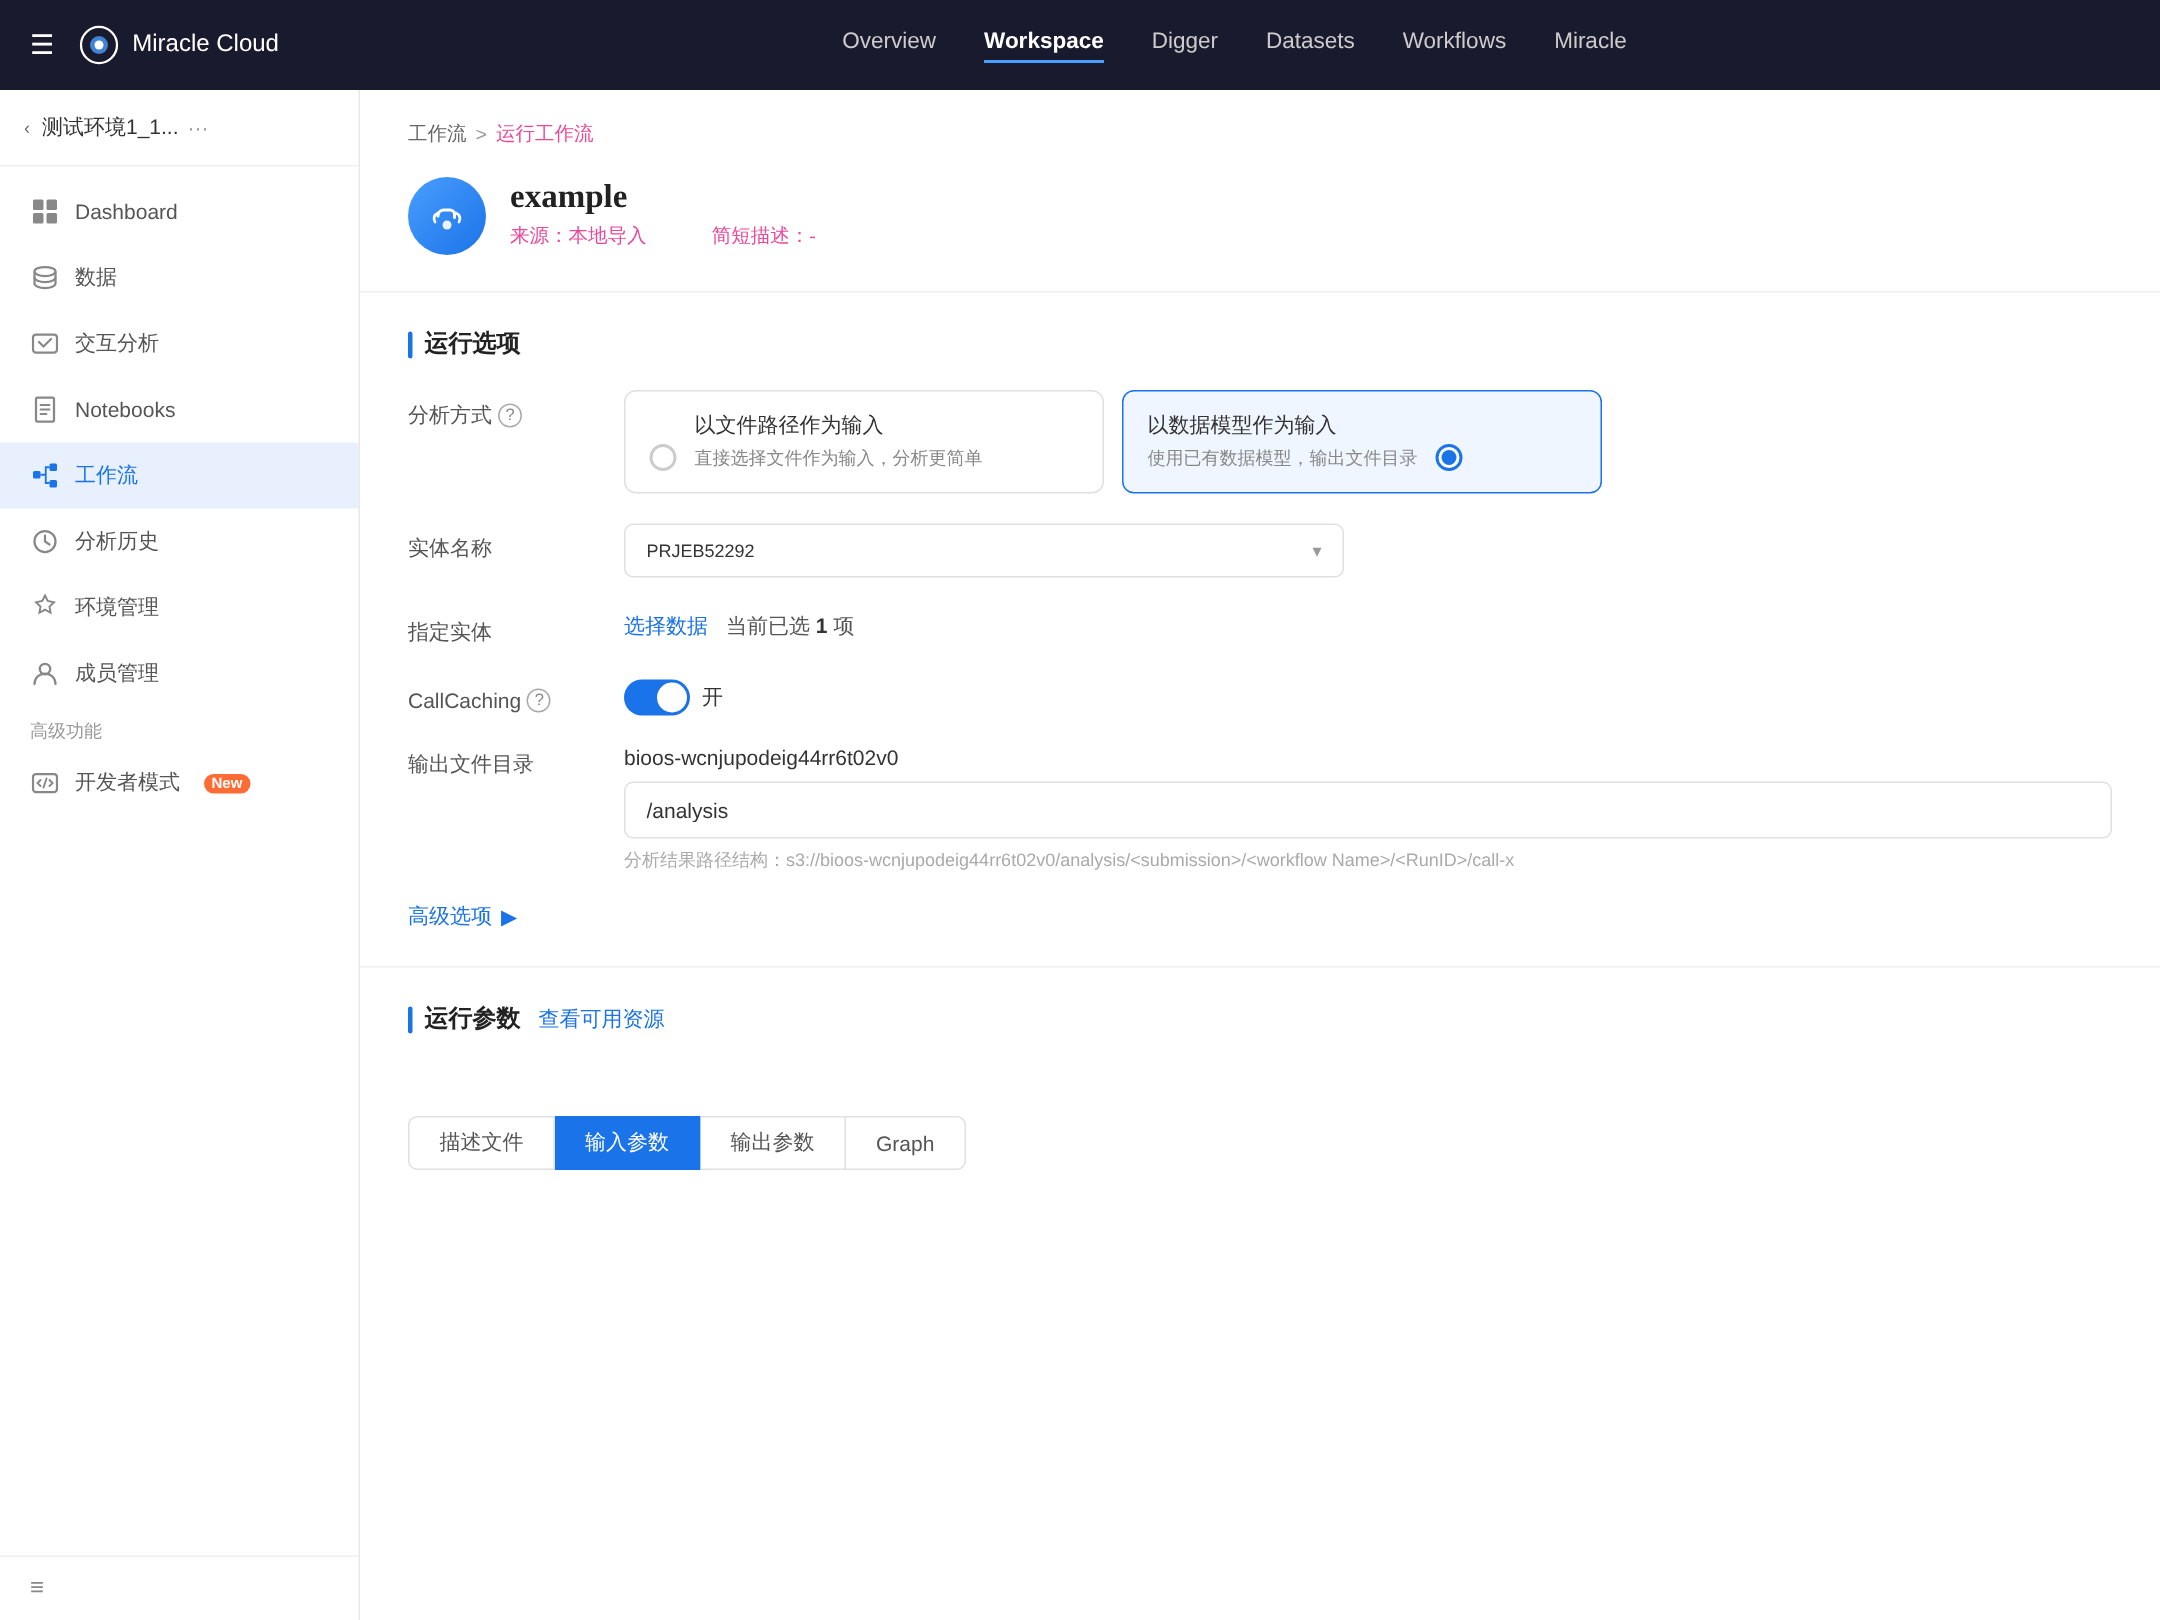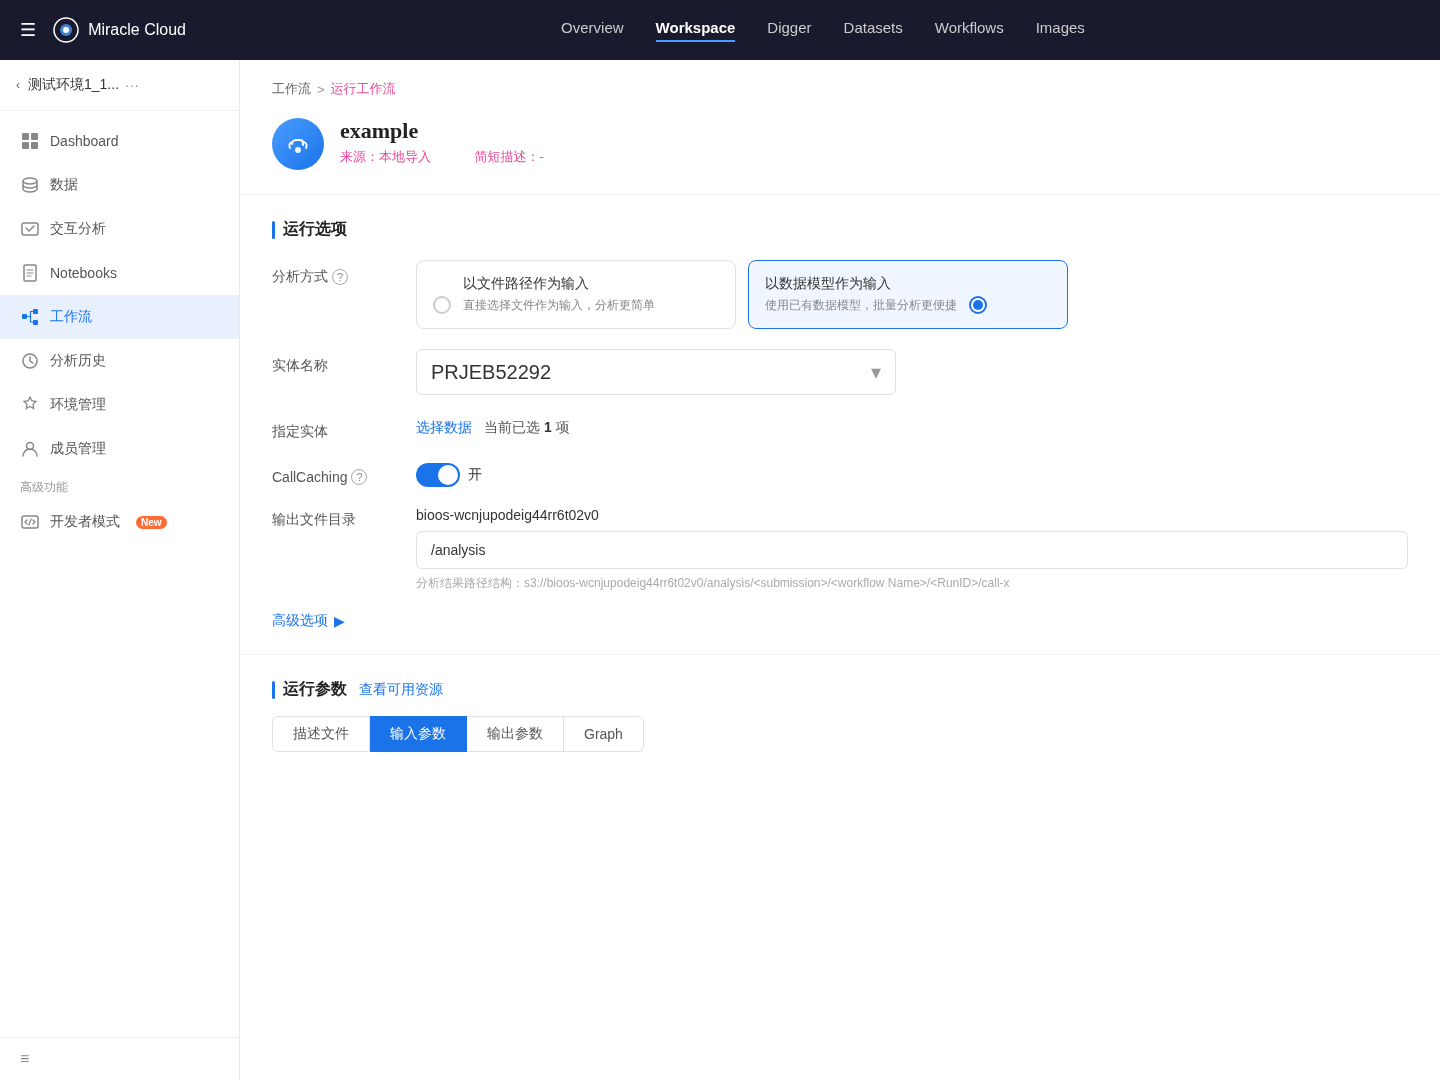--- a/index.html
+++ b/index.html
@@ -290,21 +290,21 @@
       font-size: 12px;
       color: #888;
     }
 
     
     .select-box {
       width: 100%;
       border: 1px solid #e0e0e0;
       border-radius: 6px;
       padding: 10px 14px;
-      font-size: 20px;
+      font-size: 12px;
       color: #333;
       display: flex;
       align-items: center;
       justify-content: space-between;
       cursor: pointer;
       background: white;
       max-width: 480px;
     }
 
     
@@ -392,20 +392,21 @@
       display: flex;
       gap: 0;
     }
     .tab-btn {
       padding: 8px 20px;
       border: 1px solid #e0e0e0;
       background: white;
       font-size: 14px;
       color: #555;
       cursor: pointer;
+      margin-top: 38px;
     }
     .tab-btn:first-child {
       border-radius: 6px 0 0 6px;
     }
     .tab-btn:last-child {
       border-radius: 0 6px 6px 0;
     }
     .tab-btn + .tab-btn {
       border-left: none;
     }
@@ -444,21 +445,21 @@
       <circle cx="14" cy="14" r="3" fill="white"></circle>
     </svg>
     <span class="nav-logo-text">Miracle Cloud</span>
   </div>
   <div class="nav-links">
     <a class="nav-link">Overview</a>
     <a class="nav-link active">Workspace</a>
     <a class="nav-link">Digger</a>
     <a class="nav-link">Datasets</a>
     <a class="nav-link">Workflows</a>
-    <a class="nav-link">Images</a>
+    <a class="nav-link">Miracle</a>
   </div>
 </nav>
 
 <div class="main-layout">
 
   <aside class="sidebar">
     <div class="sidebar-env">
       <span class="sidebar-env-chevron">‹</span>
       <span class="sidebar-env-text">测试环境1_1...</span>
       <span class="sidebar-env-dots">···</span>
@@ -599,21 +600,21 @@
           <div class="radio-card">
             <div class="radio-dot"></div>
             <div class="radio-card-text">
               <h4>以文件路径作为输入</h4>
               <p>直接选择文件作为输入，分析更简单</p>
             </div>
           </div>
           <div class="radio-card selected">
             <div class="radio-card-text">
               <h4>以数据模型作为输入</h4>
-              <p>使用已有数据模型，批量分析更便捷</p>
+              <p>使用已有数据模型，输出文件目录</p>
             </div>
             <div class="radio-dot checked"></div>
           </div>
         </div>
       </div>
 
       <div class="form-row">
         <div class="form-label">实体名称</div>
         <div class="form-control">
           <div class="select-box">

